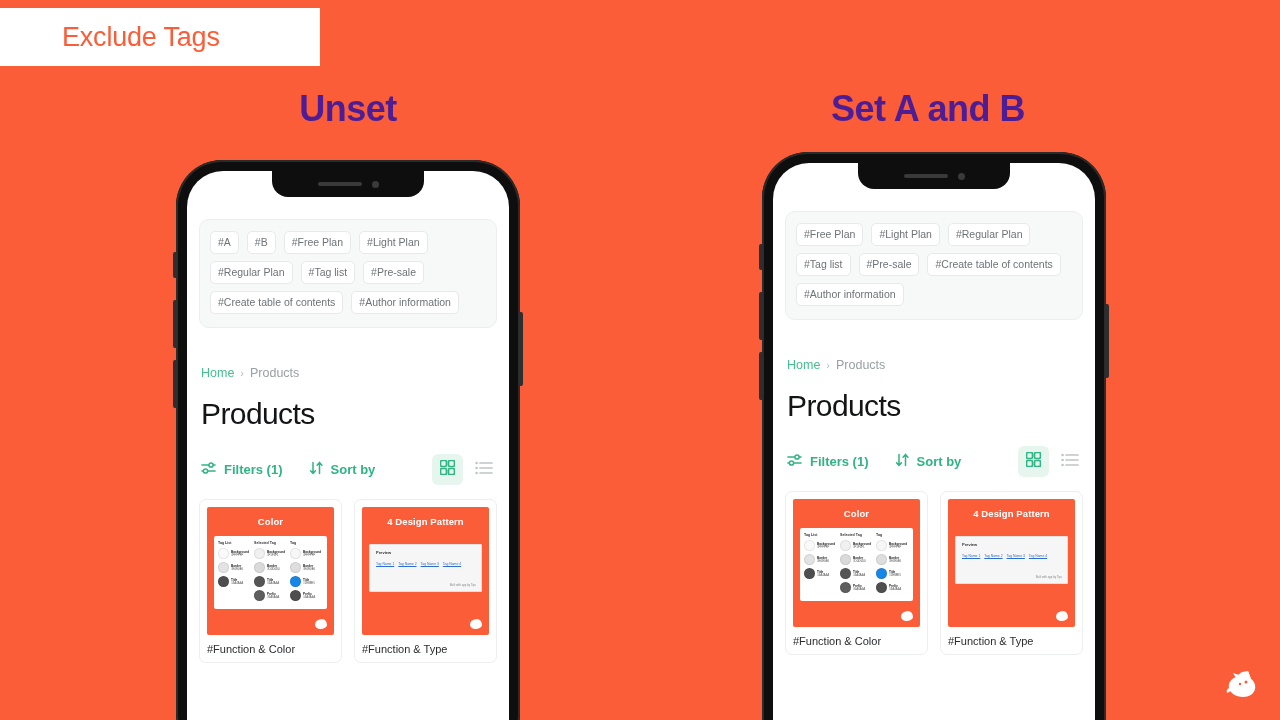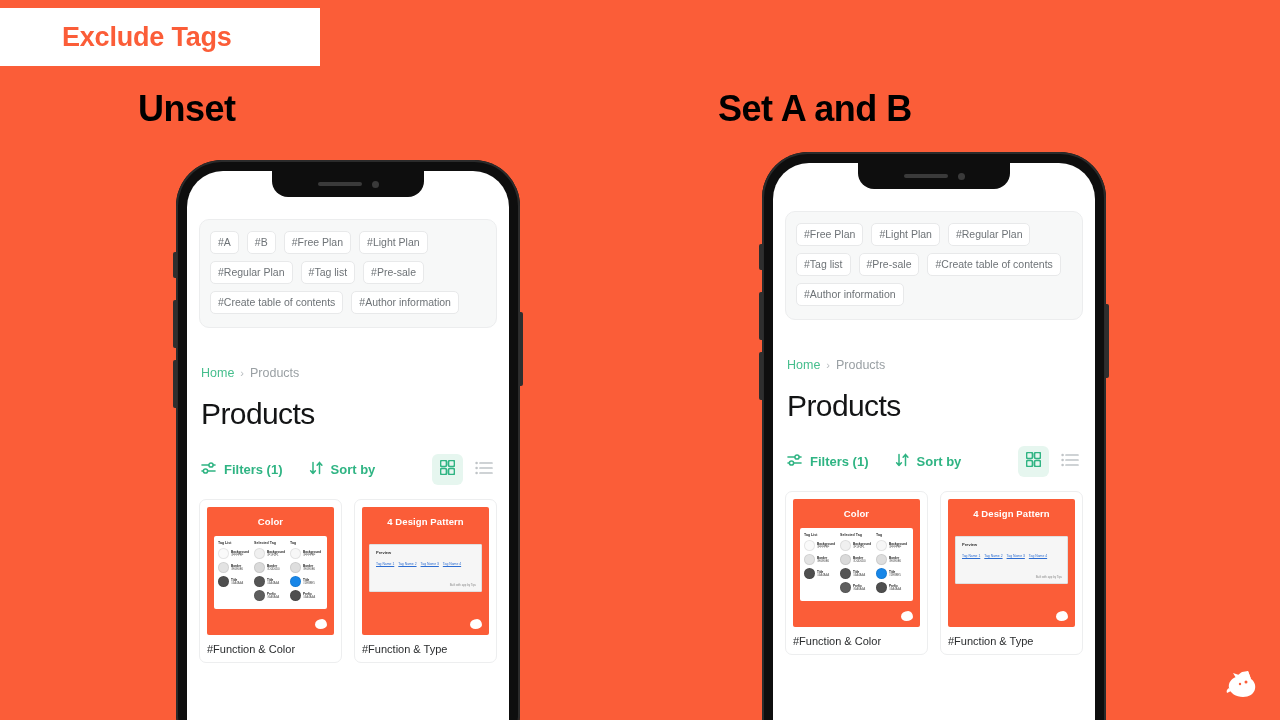--- a/index.html
+++ b/index.html
@@ -14,33 +14,33 @@
   .title-badge {
     position: absolute; left: 0; top: 8px;
     width: 320px; height: 58px;
     background: #FFFFFF;
     display: flex; align-items: center;
     padding-left: 62px;
   }
   .title-badge .txt {
     color: #FB5D38;
     font-size: 27px;
-    font-weight: bold;
+    font-weight: normal;
     letter-spacing: -0.2px;
   }
 
   
   .col-header {
     position: absolute;
     top: 88px;
-    color: #000000;
+    color: #4c1d95;
     font-size: 36px;
     font-weight: bold;
     letter-spacing: -0.5px;
-    text-align: left;
+    text-align: center;
     width: 420px;
   }
   .col-header.left  { left: 138px; }
   .col-header.right { left: 718px; }
 
   
   .phone {
     position: absolute;
     background: #0E0E0E;
     border-radius: 46px;

